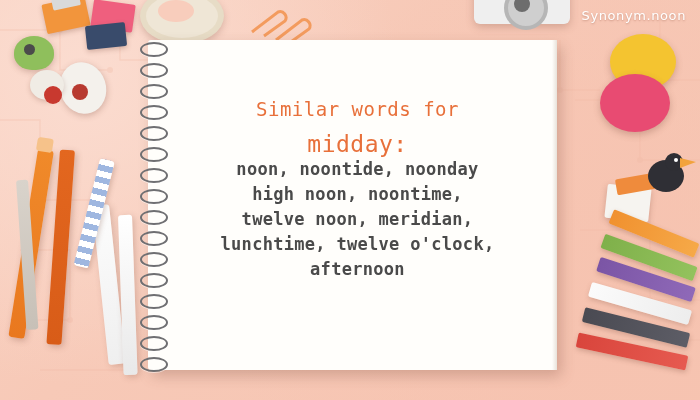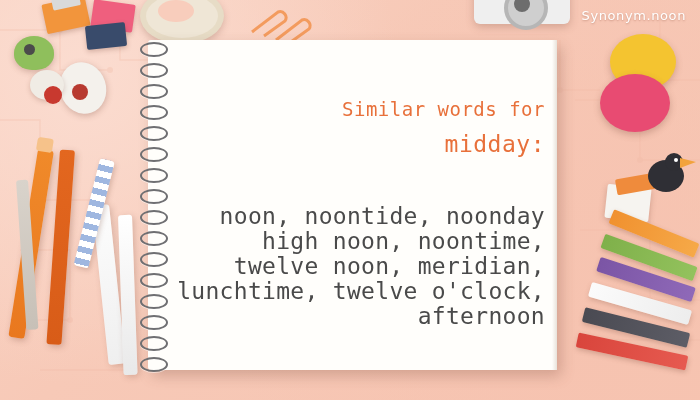--- a/index.html
+++ b/index.html
@@ -81,42 +81,42 @@
     box-shadow: 0 1px 0 rgba(255,255,255,0.5);
   }
 
   
   #pad-text {
     position: absolute;
     left: 170px;
     top: 40px;
     width: 375px;
     height: 255px;
-    text-align: right;
+    text-align: center;
     color: #4c4c4c;
   }
   #title-line {
     margin-top: 58px;
     font-size: 19px;
     color: #e8703a;
     letter-spacing: 0.5px;
   }
   #title-word {
     margin-top: 11px;
     font-size: 23px;
     color: #e8703a;
     letter-spacing: 0.5px;
   }
   #synonyms {
-    margin-top: 47px;
-    font-size: 23px;
+    font-size: 17px;
     line-height: 25px;
     color: #4a4a4a;
     white-space: pre-line;
     letter-spacing: 0.3px;
+    font-weight: bold;
   }
 
   
   #watermark {
     position: absolute;
     right: 14px;
     top: 8px;
     font-family: "DejaVu Sans", sans-serif;
     font-size: 13px;
     color: #ffffff;

